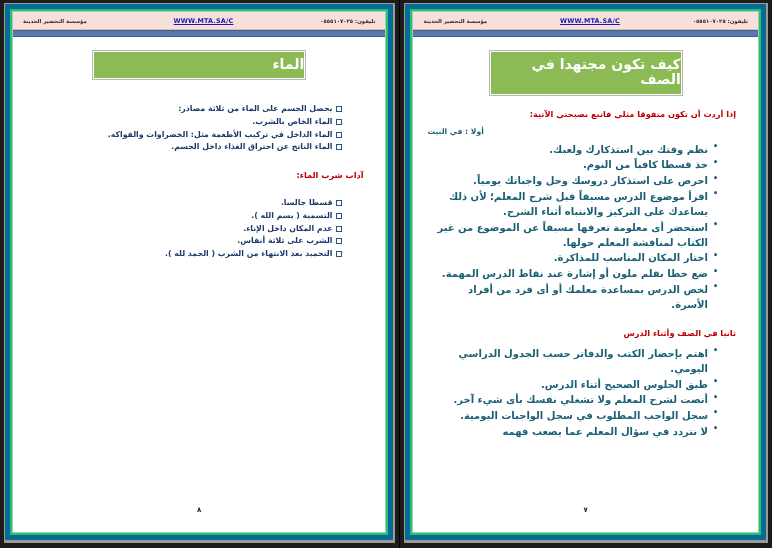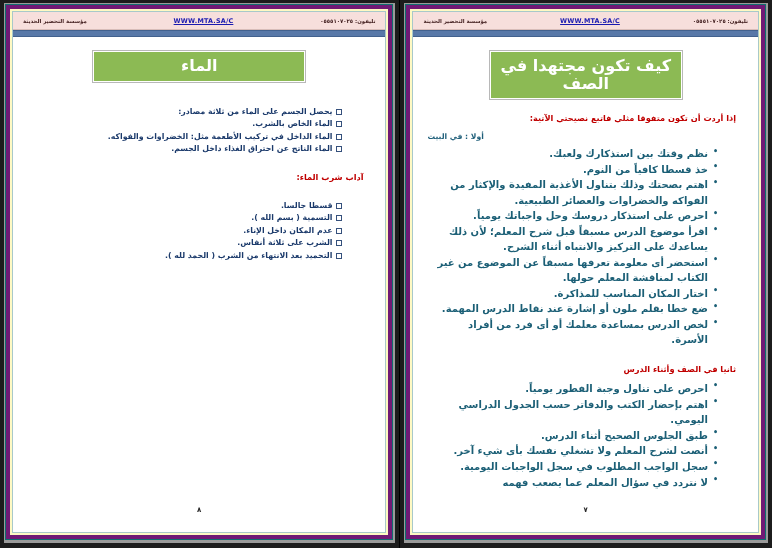--- a/index.html
+++ b/index.html
@@ -49,22 +49,22 @@
     height: 100%;
     box-sizing: border-box;
     background: #9a9a9a;
     padding: 2px 3px 4px 2px;
   }
 
   .page {
     position: relative;
     height: 100%;
     box-sizing: border-box;
-    background: #fef9c3;
-    border: 4px solid #701a75;
+    background: #22c55e;
+    border: 4px solid #0369a1;
     outline: 1px solid #0f6e6e;
     display: flex;
     flex-direction: column;
   }
 
   .page-inner {
     position: relative;
     flex: 1;
     box-sizing: border-box;
     border: 1px solid #a8c9c9;
@@ -122,23 +122,22 @@
     display: flex;
     justify-content: center;
     margin-top: 4px;
     margin-bottom: 14px;
   }
   .title-banner {
     background: #8cba54;
     border: 1px solid #ffffff;
     box-shadow: 0 0 0 1px #b8b8b8;
     color: #ffffff;
-    font-size: 16px;
-    font-weight: bold;
-    text-align: center;
+    font-size: 14px;
+    font-weight: bold;
     padding: 5px 0 6px 0;
     line-height: 1.1;
   }
   .left  .title-banner { width: 190px; }
   .right .title-banner { width: 210px; }
 
   .section-head {
     color: #c00000;
     font-size: 8.2px;
     font-weight: bold;
@@ -251,32 +250,30 @@
 
               <div class="title-wrap">
                 <div class="title-banner">كيف تكون مجتهدا في الصف</div>
               </div>
 
               <div class="section-head">إذا أردت أن تكون متفوقا مثلي فاتبع نصيحتي الآتية:</div>
               <div class="sub-head">أولا : في البيت</div>
               <ul class="bullets">
                 <li>نظم وقتك بين استذكارك ولعبك.</li>
                 <li>خذ قسطا كافياً من النوم.</li>
-                <li>اهتم بصحتك وذلك بتناول الأغذية المفيدة والإكثار من الفواكه والخضراوات والعصائر الطبيعية.</li>
                 <li>احرص على استذكار دروسك وحل واجباتك يومياً.</li>
                 <li>اقرأ موضوع الدرس مسبقاً قبل شرح المعلم؛ لأن ذلك يساعدك على التركيز والانتباه أثناء الشرح.</li>
                 <li>استحضر أى معلومة تعرفها مسبقاً عن الموضوع من غير الكتاب لمناقشة المعلم حولها.</li>
                 <li>اختار المكان المناسب للمذاكرة.</li>
                 <li>ضع خطا بقلم ملون أو إشارة عند نقاط الدرس المهمة.</li>
                 <li>لخص الدرس بمساعدة معلمك أو أى فرد من أفراد الأسرة.</li>
               </ul>
 
               <div class="section-head gap-top">ثانيا في الصف وأثناء الدرس</div>
               <ul class="bullets">
-                <li>احرص على تناول وجبة الفطور يومياً.</li>
                 <li>اهتم بإحضار الكتب والدفاتر حسب الجدول الدراسي اليومي.</li>
                 <li>طبق الجلوس الصحيح أثناء الدرس.</li>
                 <li>أنصت لشرح المعلم ولا تشغلي نفسك بأى شيء آخر.</li>
                 <li>سجل الواجب المطلوب في سجل الواجبات اليومية.</li>
                 <li>لا نتردد في سؤال المعلم عما يصعب فهمه</li>
               </ul>
 
             </div>
 
             <div class="foot">

